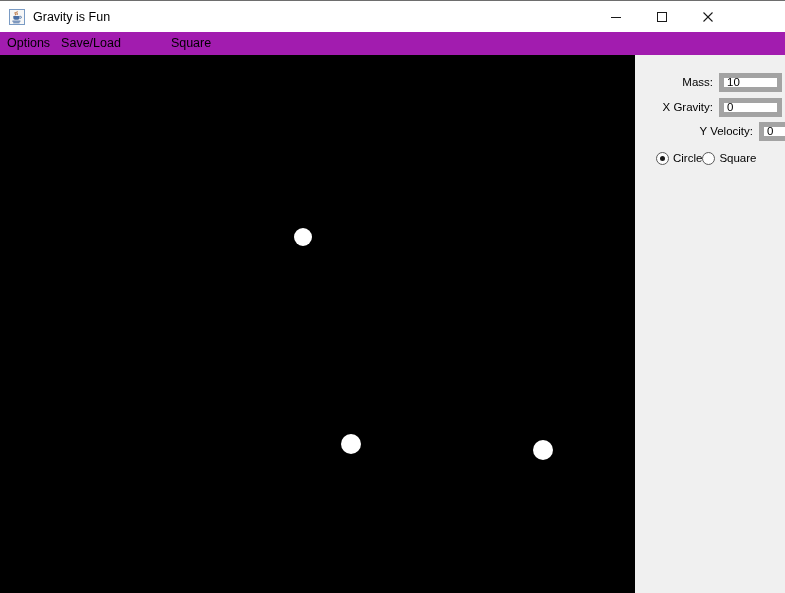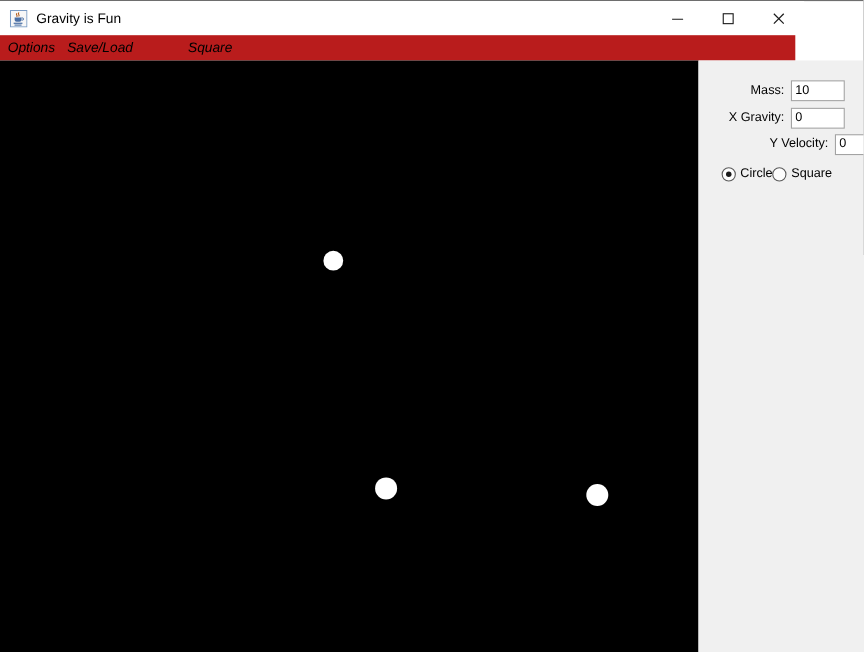--- a/index.html
+++ b/index.html
@@ -70,27 +70,26 @@
     align-items: center;
     justify-content: center;
     background: #ffffff;
   }
   .win-btn svg { display: block; }
 
   
   #menu-bar {
     position: absolute;
     left: 0; top: 31px;
-    width: 723px;
+    width: 785px;
     height: 23px;
-    background: #b91c1c;
-    display: flex;
-    align-items: center;
-    box-sizing: border-box;
-    font-style: italic;
+    background: #a21caf;
+    display: flex;
+    align-items: center;
+    box-sizing: border-box;
   }
   .menu-item {
     font-size: 12.5px;
     color: #000000;
     line-height: 23px;
     padding: 0 5px;
     white-space: nowrap;
   }
   #menu-item-options { margin-left: 2px; }
   #menu-item-saveload { margin-left: 1px; }
@@ -137,25 +136,25 @@
   .form-label {
     width: 84px;
     text-align: right;
     font-size: 11.5px;
     color: #000000;
     padding-right: 6px;
     box-sizing: border-box;
     white-space: nowrap;
   }
   .form-input {
-    width: 49px;
+    width: 63px;
     height: 19px;
     box-sizing: border-box;
     background: #ffffff;
-    border: 1px solid #a3a3a3;
+    border: 5px solid #a3a3a3;
     font-family: "Liberation Sans", sans-serif;
     font-size: 11.5px;
     color: #000000;
     padding: 0 3px;
     outline: none;
     line-height: 17px;
   }
 
   #shape-row {
     position: absolute;

